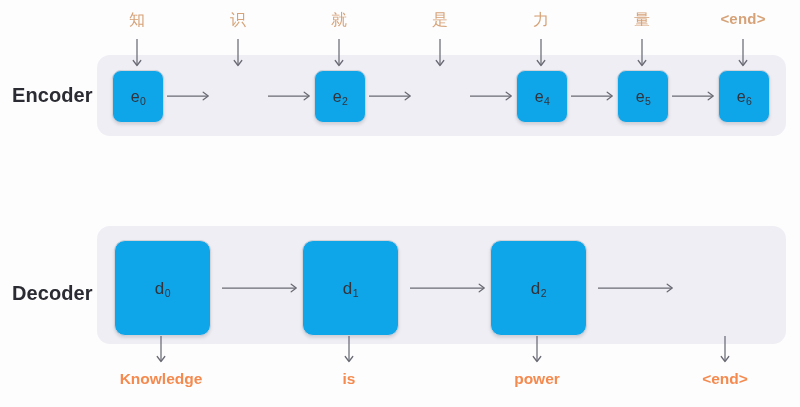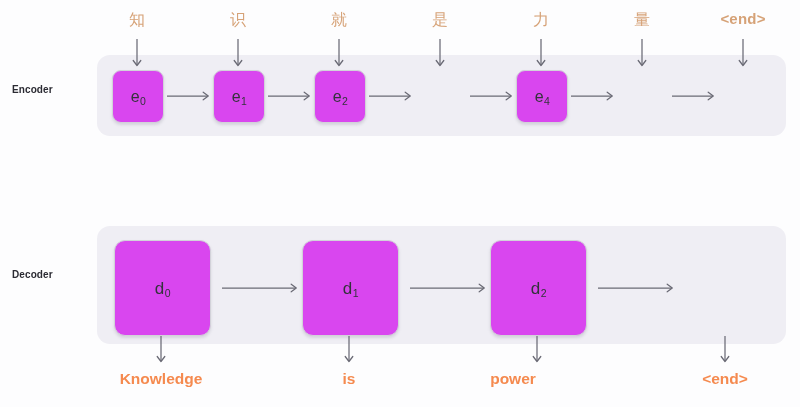--- a/index.html
+++ b/index.html
@@ -15,42 +15,42 @@
   }
   #diagram {
     position: relative;
     width: 800px;
     height: 407px;
   }
 
   
   .row-label {
     position: absolute;
-    font-size: 10px;
+    font-size: 20px;
     font-weight: bold;
     color: #2b2b33;
     letter-spacing: 0.1px;
     white-space: nowrap;
   }
   #encoder-label { left: 12px; top: 84px; }
-  #decoder-label { left: 12px; top: 269px; }
+  #decoder-label { left: 12px; top: 282px; }
 
   
   .band {
     position: absolute;
     background: #efeef4;
     border-radius: 13px;
   }
   #encoder-band { left: 97px; top: 55px; width: 689px; height: 81px; }
   #decoder-band { left: 97px; top: 226px; width: 689px; height: 118px; }
 
   
   .cell {
     position: absolute;
-    background: #d946ef;
+    background: #0ea5e9;
     border: 1px solid #d2d2d9;
     border-radius: 9px;
     box-shadow: 0 2px 3px rgba(120,118,135,0.22);
     display: flex;
     align-items: center;
     justify-content: center;
   }
   .cell-text {
     font-size: 16px;
     color: #33333b;
@@ -143,28 +143,31 @@
       <line class="arrow-line" x1="642" y1="39" x2="642" y2="65"></line>
       <polyline class="arrow-head" points="638.2,60.5 642,65.5 645.8,60.5"></polyline>
       <line class="arrow-line" x1="743" y1="39" x2="743" y2="65"></line>
       <polyline class="arrow-head" points="739.2,60.5 743,65.5 746.8,60.5"></polyline>
     </g>
   </svg>
 
   <div class="cell enc-cell" style="left:112px">
     <span class="cell-text"><span>e</span><sub>0</sub></span>
   </div>
-  <div class="cell enc-cell" style="left:213px">
-    <span class="cell-text"><span>e</span><sub>1</sub></span>
-  </div>
   <div class="cell enc-cell" style="left:314px">
     <span class="cell-text"><span>e</span><sub>2</sub></span>
   </div>
   <div class="cell enc-cell" style="left:516px">
     <span class="cell-text"><span>e</span><sub>4</sub></span>
+  </div>
+  <div class="cell enc-cell" style="left:617px">
+    <span class="cell-text"><span>e</span><sub>5</sub></span>
+  </div>
+  <div class="cell enc-cell" style="left:718px">
+    <span class="cell-text"><span>e</span><sub>6</sub></span>
   </div>
 
   <svg class="arrow-svg" style="left:0;top:0;width:800px;height:160px">
     <g>
       <line class="arrow-line" x1="167" y1="96" x2="208" y2="96"></line>
       <polyline class="arrow-head" points="203.2,92.2 208.3,96 203.2,99.8"></polyline>
       <line class="arrow-line" x1="268" y1="96" x2="309" y2="96"></line>
       <polyline class="arrow-head" points="304.2,92.2 309.3,96 304.2,99.8"></polyline>
       <line class="arrow-line" x1="369" y1="96" x2="410" y2="96"></line>
       <polyline class="arrow-head" points="405.2,92.2 410.3,96 405.2,99.8"></polyline>
@@ -210,16 +213,16 @@
       <polyline class="arrow-head" points="345.2,356.5 349,361.5 352.8,356.5"></polyline>
       <line class="arrow-line" x1="537" y1="336" x2="537" y2="361"></line>
       <polyline class="arrow-head" points="533.2,356.5 537,361.5 540.8,356.5"></polyline>
       <line class="arrow-line" x1="725" y1="336" x2="725" y2="361"></line>
       <polyline class="arrow-head" points="721.2,356.5 725,361.5 728.8,356.5"></polyline>
     </g>
   </svg>
 
   <div class="output" style="left:161px">Knowledge</div>
   <div class="output" style="left:349px">is</div>
-  <div class="output" style="left:513px">power</div>
+  <div class="output" style="left:537px">power</div>
   <div class="output" style="left:725px">&lt;end&gt;</div>
 
 </div>
 
 </body></html>

